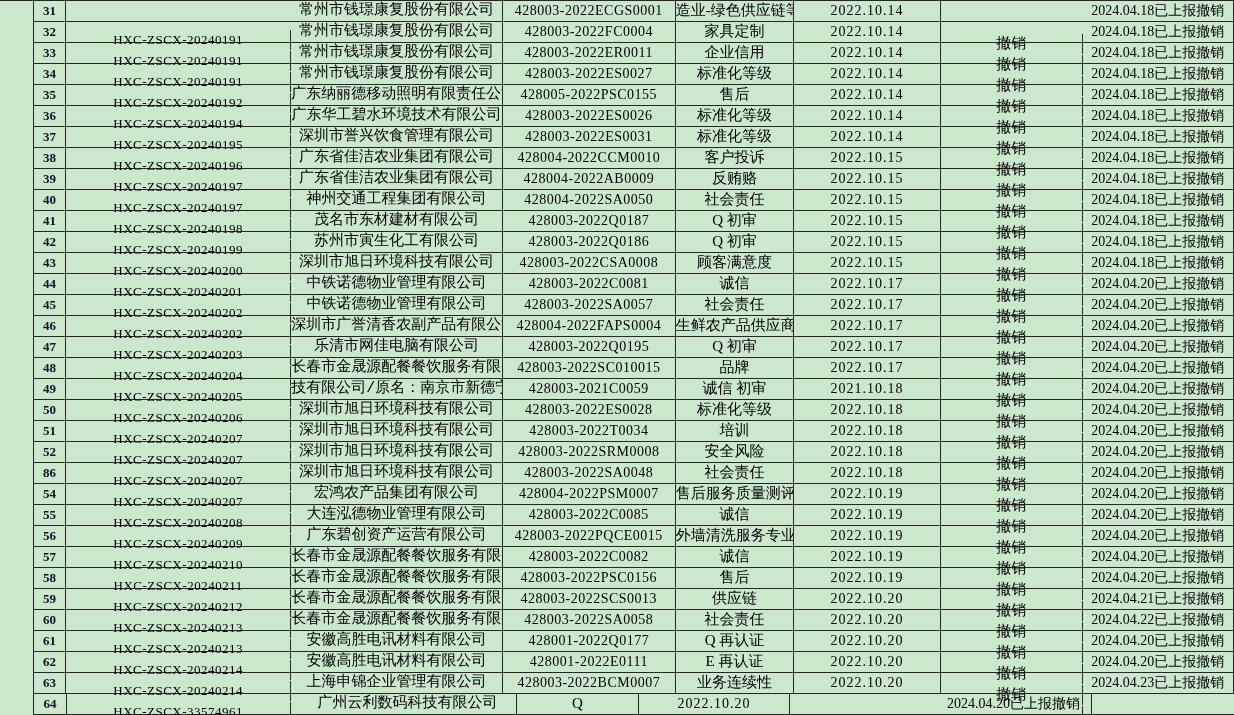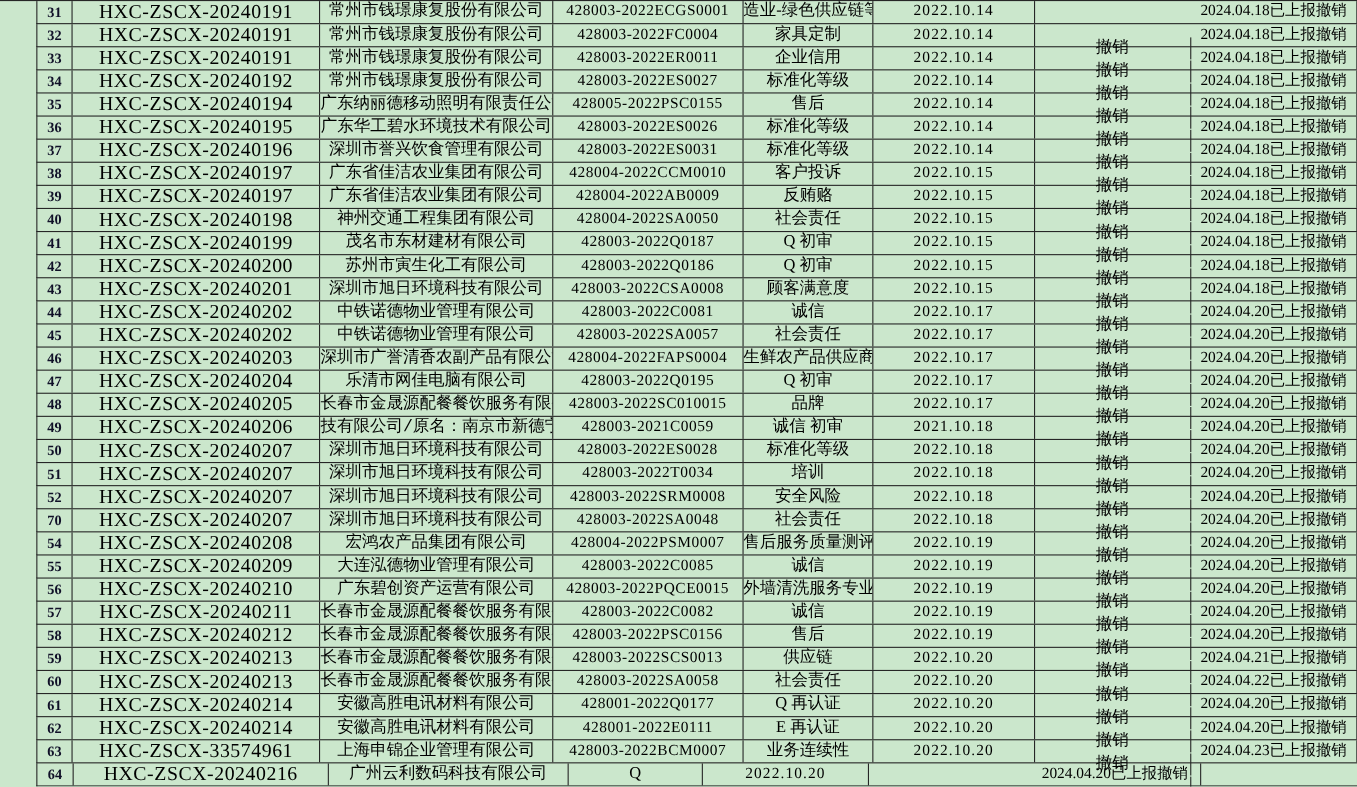--- a/index.html
+++ b/index.html
@@ -26,21 +26,21 @@
     box-sizing:border-box;
     border-right:1px solid #262626;
     height:100%;
     overflow:hidden;
     white-space:nowrap;
     text-align:center;
     font-size:15px;
     line-height:19px;
   }
   .c-no{width:33px;font-weight:bold;font-size:13px;line-height:20px;color:#101028;}
-  .c-code{width:232px;font-size:18px;letter-spacing:0.5px;}
+  .c-code{width:232px;font-size:13px;letter-spacing:0.5px;margin-top:29px;}
   .c-company{width:218px;font-family:Liberation Mono, monospace;}
   .c-cert{width:178px;font-size:14px;letter-spacing:0.5px;}
   .c-category{width:122px;}
   .c-date{width:151px;font-size:14px;letter-spacing:1px;}
   .c-status{width:146px;margin-top:33px;}
   .c-report{width:156px;font-size:14px;}
 </style>
 </head>
 <body>
 
@@ -281,21 +281,21 @@
     <div class="td c-code">HXC-ZSCX-20240207</div>
     <div class="td c-company">深圳市旭日环境科技有限公司</div>
     <div class="td c-cert">428003-2022SRM0008</div>
     <div class="td c-category">安全风险</div>
     <div class="td c-date">2022.10.18</div>
     <div class="td c-status">撤销</div>
     <div class="td c-report">2024.04.20已上报撤销</div>
   </div>
 
   <div class="tr">
-    <div class="td c-no">70</div>
+    <div class="td c-no">86</div>
     <div class="td c-code">HXC-ZSCX-20240207</div>
     <div class="td c-company">深圳市旭日环境科技有限公司</div>
     <div class="td c-cert">428003-2022SA0048</div>
     <div class="td c-category">社会责任</div>
     <div class="td c-date">2022.10.18</div>
     <div class="td c-status">撤销</div>
     <div class="td c-report">2024.04.20已上报撤销</div>
   </div>
 
   <div class="tr">

